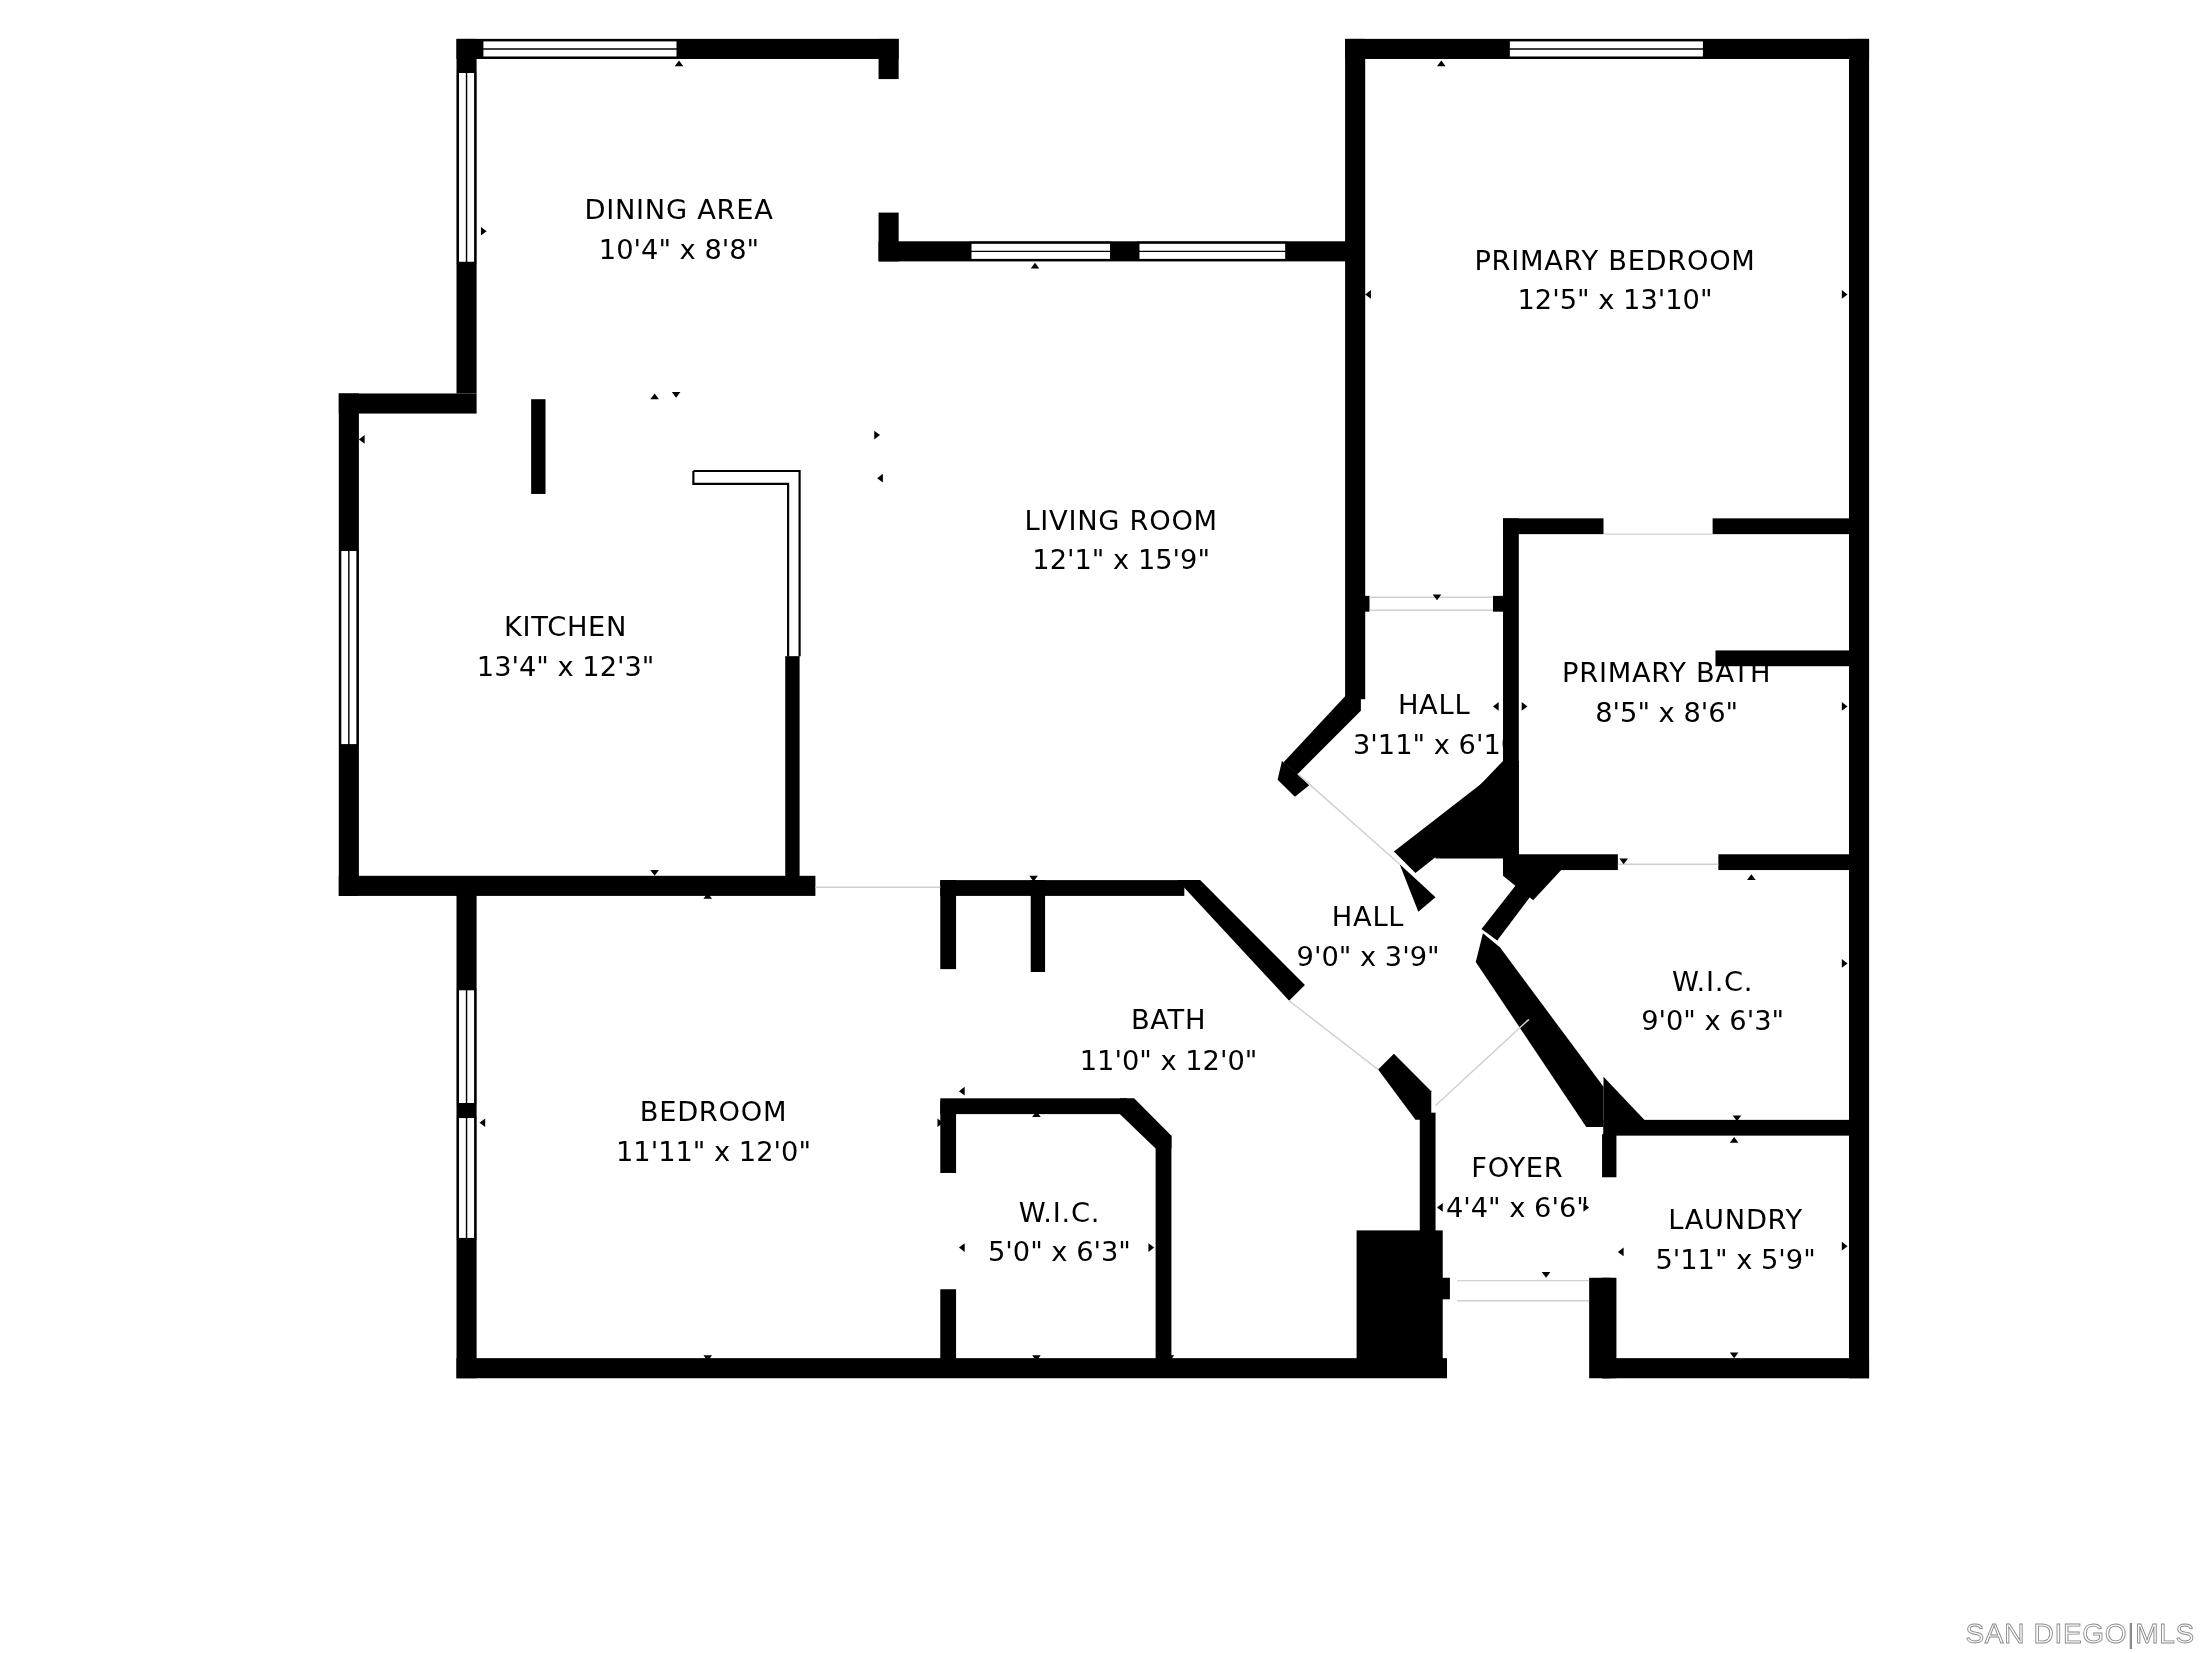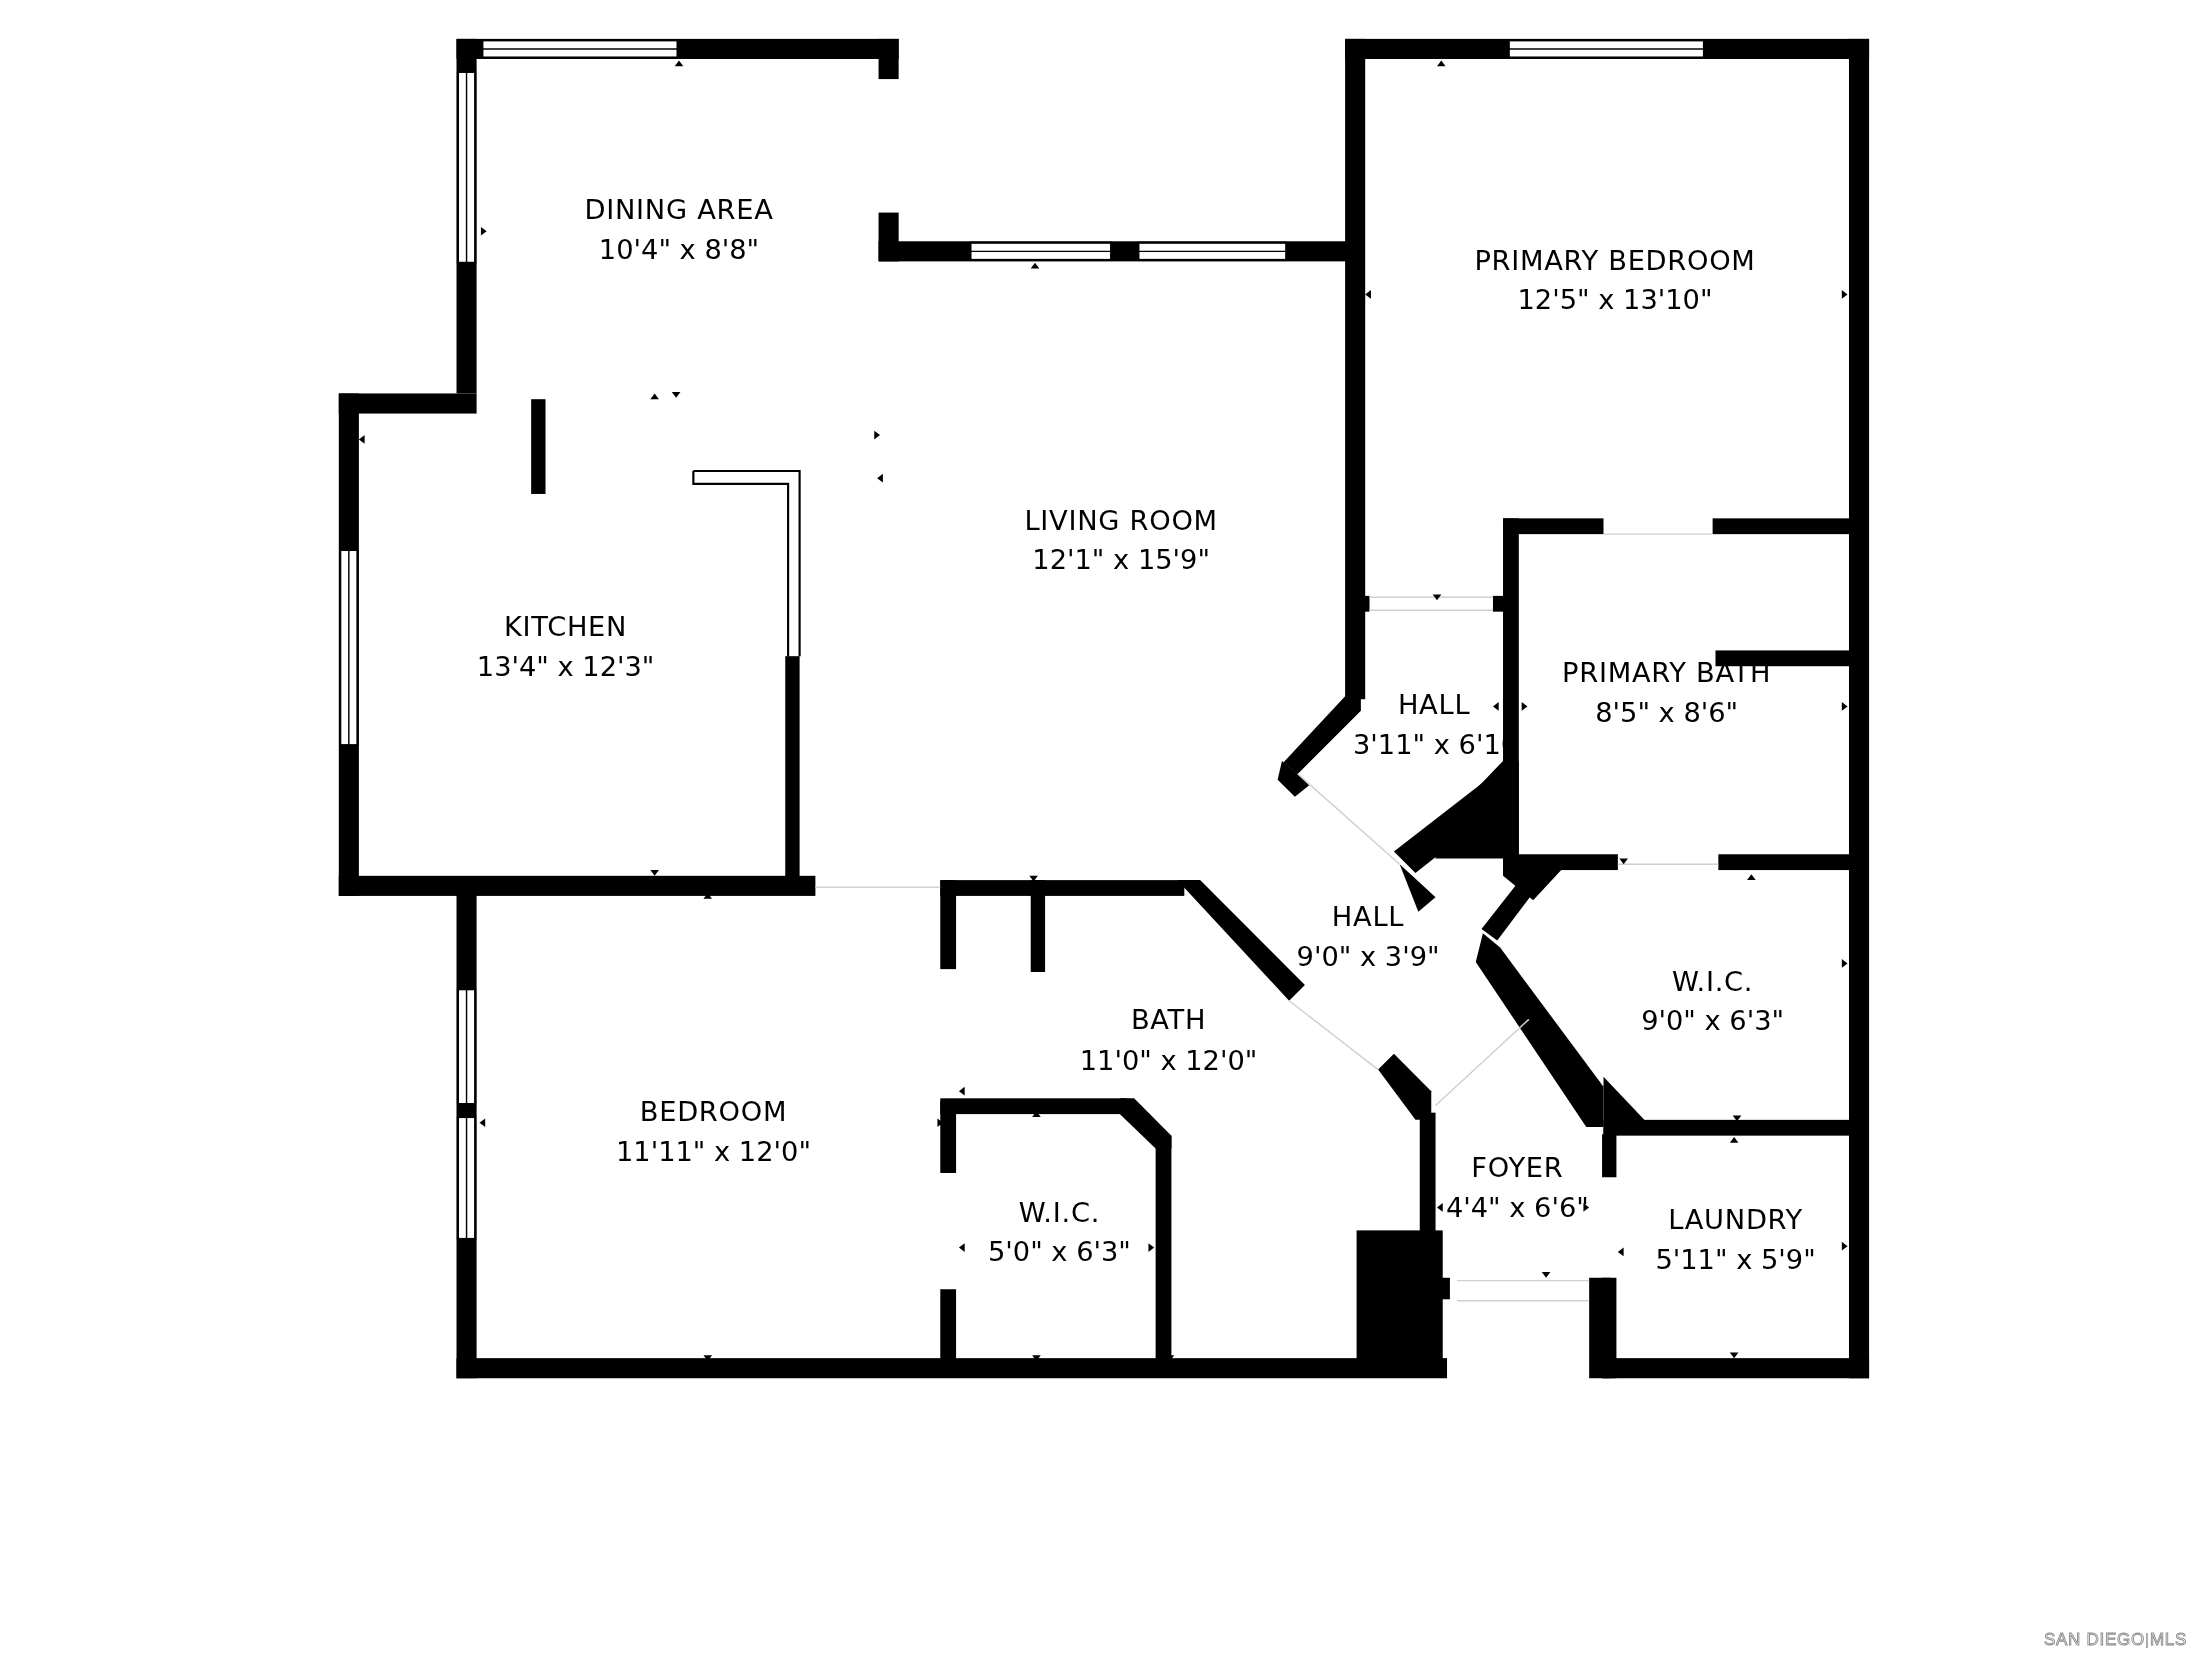--- a/index.html
+++ b/index.html
@@ -10,23 +10,23 @@
     fill: #000000;
     text-anchor: middle;
   }
   .room-name { font-size: 38px; letter-spacing: 1px; }
   .room-dim { font-size: 38px; }
   .wall { fill: #000000; }
   .window-frame { fill: #ffffff; stroke: #000000; stroke-width: 3; }
   .door-gap { stroke: #d0d0d0; stroke-width: 2; fill: none; }
   .marker { fill: #000000; }
   #watermark {
-    position: absolute; right: 18px; bottom: 4.3px;
+    position: absolute; right: 10px; bottom: 4.3px;
     font-family: "Liberation Sans", sans-serif;
-    font-size: 17px; letter-spacing: 0.7px;
+    font-size: 28px; letter-spacing: 0.7px;
     color: #ffffff;
     -webkit-text-stroke: 0.9px #8a8a8a;
   }
   #watermark .sep { color: #8a8a8a; -webkit-text-stroke: 0; }
 </style>
 </head>
 <body>
 
 <svg id="plan" viewBox="0 0 3072 2304" xmlns="http://www.w3.org/2000/svg">
 

